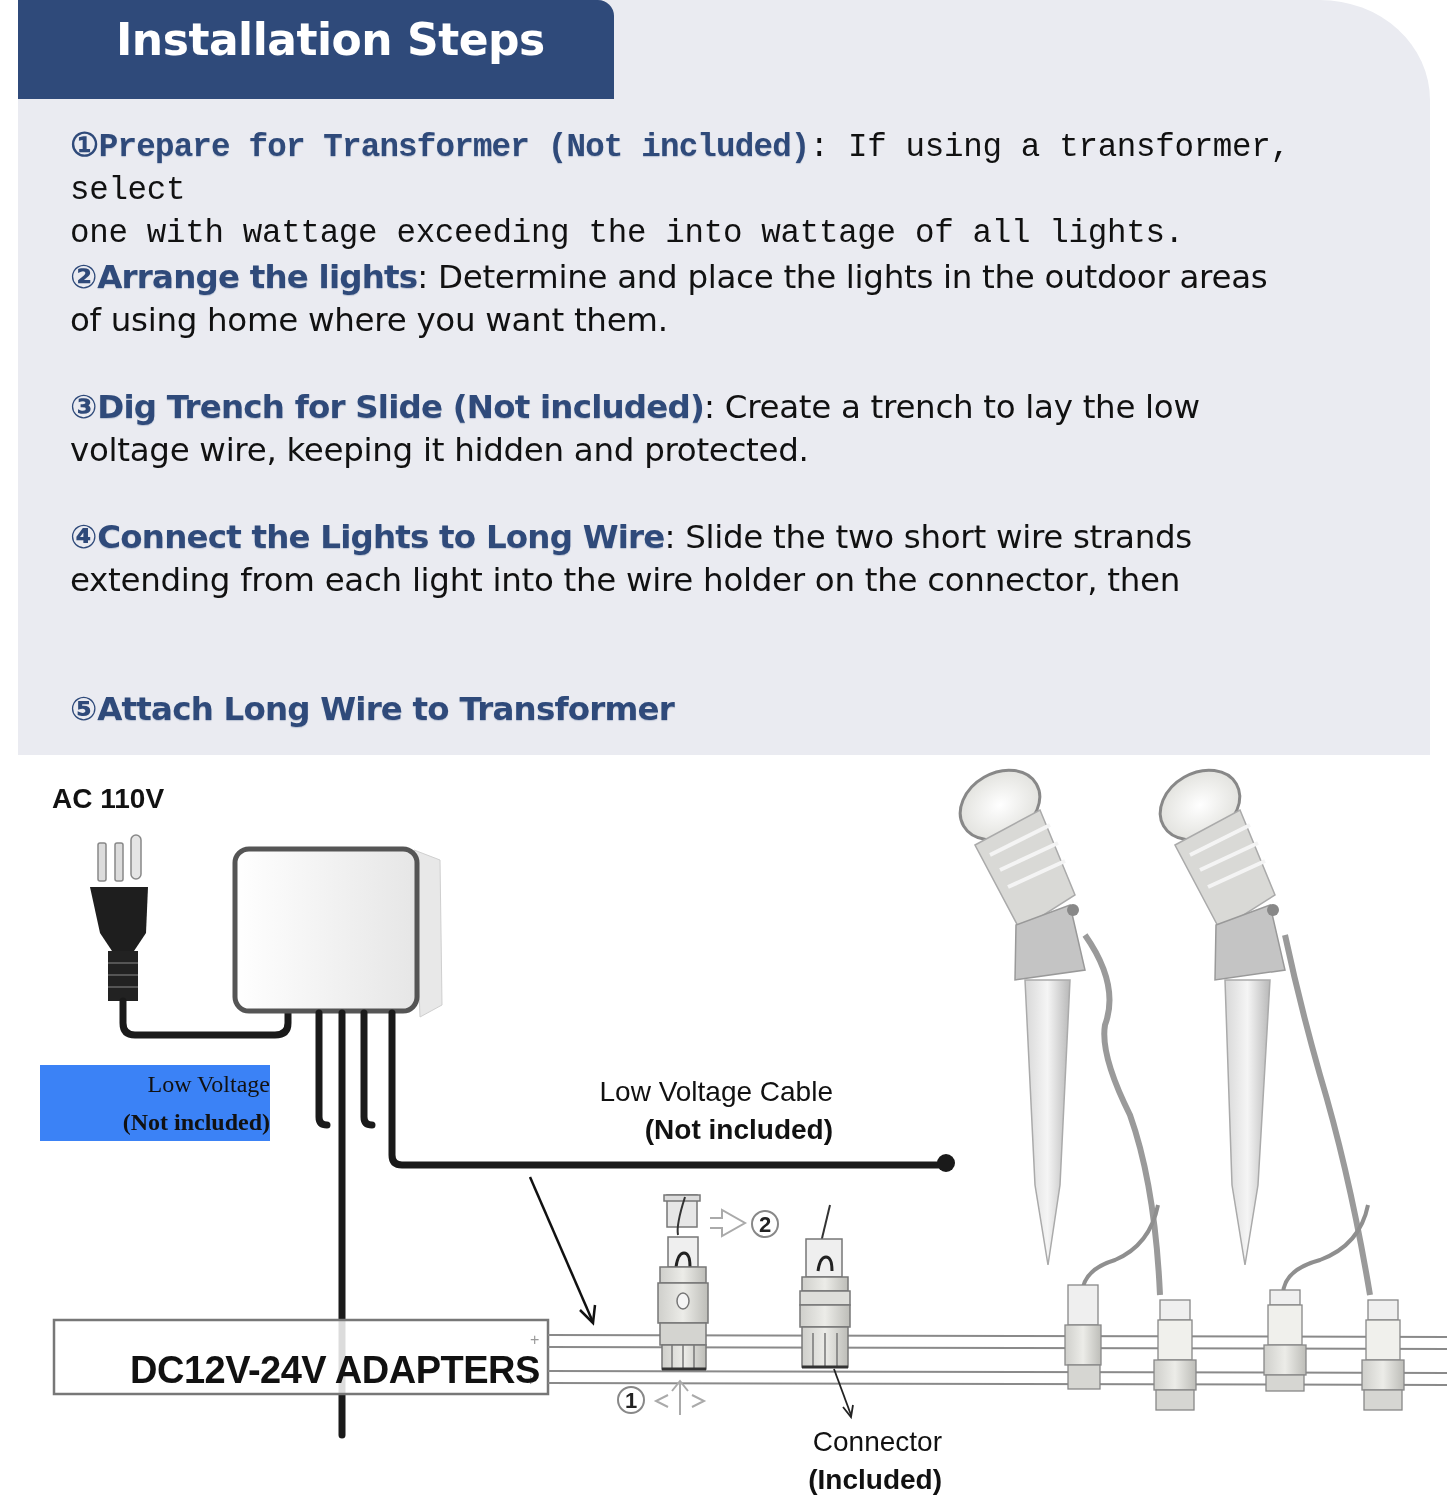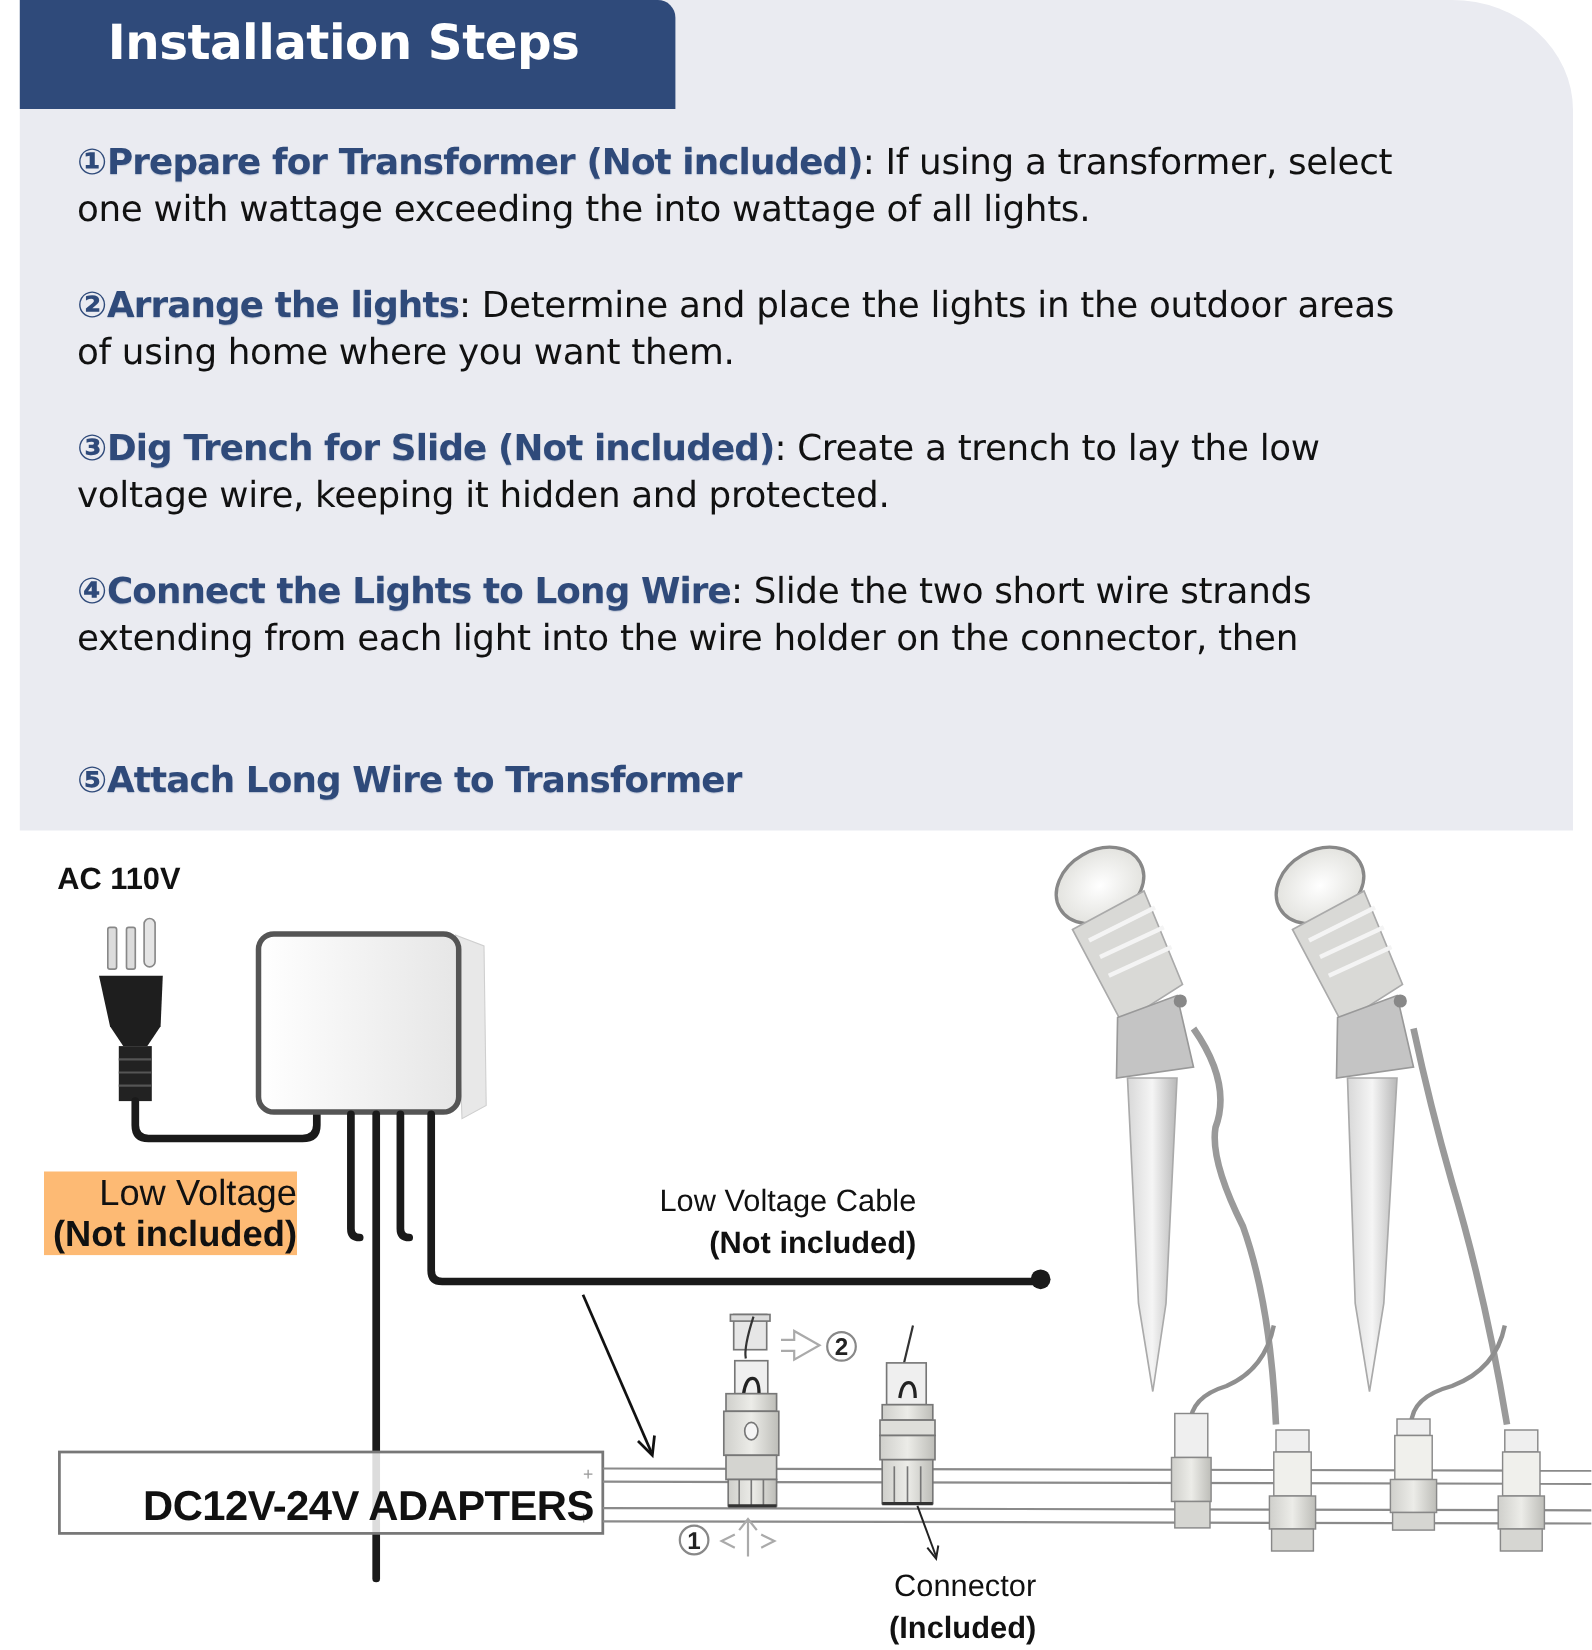--- a/index.html
+++ b/index.html
@@ -10,37 +10,37 @@
     position: absolute; left: 18px; top: 0; width: 1412px; height: 755px;
     background: #eaebf1;
     border-top-right-radius: 110px 100px;
   }
   .header-tab {
     position: absolute; left: 18px; top: 0; width: 596px; height: 99px;
     background: #2f4a7a;
     border-top-right-radius: 16px;
   }
   .header-title {
-    position: absolute; left: 98px; top: 14px;
+    position: absolute; left: 116px; top: 14px;
     font-family: "DejaVu Sans", sans-serif; font-weight: bold;
     font-size: 44px; letter-spacing: -0.5px; color: #ffffff;
     white-space: nowrap;
   }
 
   .step {
     position: absolute; left: 70px; width: 1320px;
     font-family: "DejaVu Sans", sans-serif;
     font-size: 32.5px; line-height: 43px; color: #111111;
     letter-spacing: -0.3px;
   }
   .step .num { color: #2f4a7a; font-weight: bold; }
   .step .head { color: #2f4a7a; font-weight: bold; letter-spacing: -0.8px; text-shadow: 0 1px 1px rgba(47,74,122,0.25); }
   .step .body { font-weight: normal; }
 
-  .s1 { top: 126px; }
+  .s1 { top: 126px; font-family: Liberation Mono, monospace; }
   .s2 { top: 256px; }
   .s3 { top: 386px; }
   .s4 { top: 516px; }
   .s5 { top: 688px; }
 
   .diagram { position: absolute; left: 0; top: 755px; width: 1447px; height: 745px; }
   .lbl { position: absolute; font-family: "Liberation Sans", sans-serif; color: #111; white-space: nowrap; text-align: right; }
   .lbl-bold { font-weight: bold; }
 </style>
 </head>
@@ -235,21 +235,21 @@
       <rect x="1364" y="635" width="38" height="20" fill="#d6d6d2"></rect>
     </g>
 
     <text x="530" y="590" font-family="Liberation Sans, sans-serif" font-size="16" fill="#999">+</text>
     <text x="526" y="630" font-family="Liberation Sans, sans-serif" font-size="16" fill="#999">+</text>
   </svg>
 
   
   <div class="lbl lbl-bold" style="left:52px; top:28px; font-size:28px;">AC 110V</div>
 
-  <div class="lbl" style="left:40px; top:310px; width:230px; font-size:33px; line-height:38px; background:#fdba74;">
+  <div class="lbl" style="left:40px; top:310px; width:230px; font-size:24px; line-height:38px; background:#3b82f6;font-family:Liberation Serif, serif;">
     <div>Low Voltage</div>
     <div class="lbl-bold">(Not included)</div>
   </div>
 
   <div class="lbl" style="left:553px; top:318px; width:280px; font-size:28px; line-height:38px;">
     <div>Low Voltage Cable</div>
     <div class="lbl-bold">(Not included)</div>
   </div>
 
   <div class="lbl lbl-bold" style="left:130px; top:594px; font-size:38px; letter-spacing:-0.5px;">DC12V-24V ADAPTERS</div>

